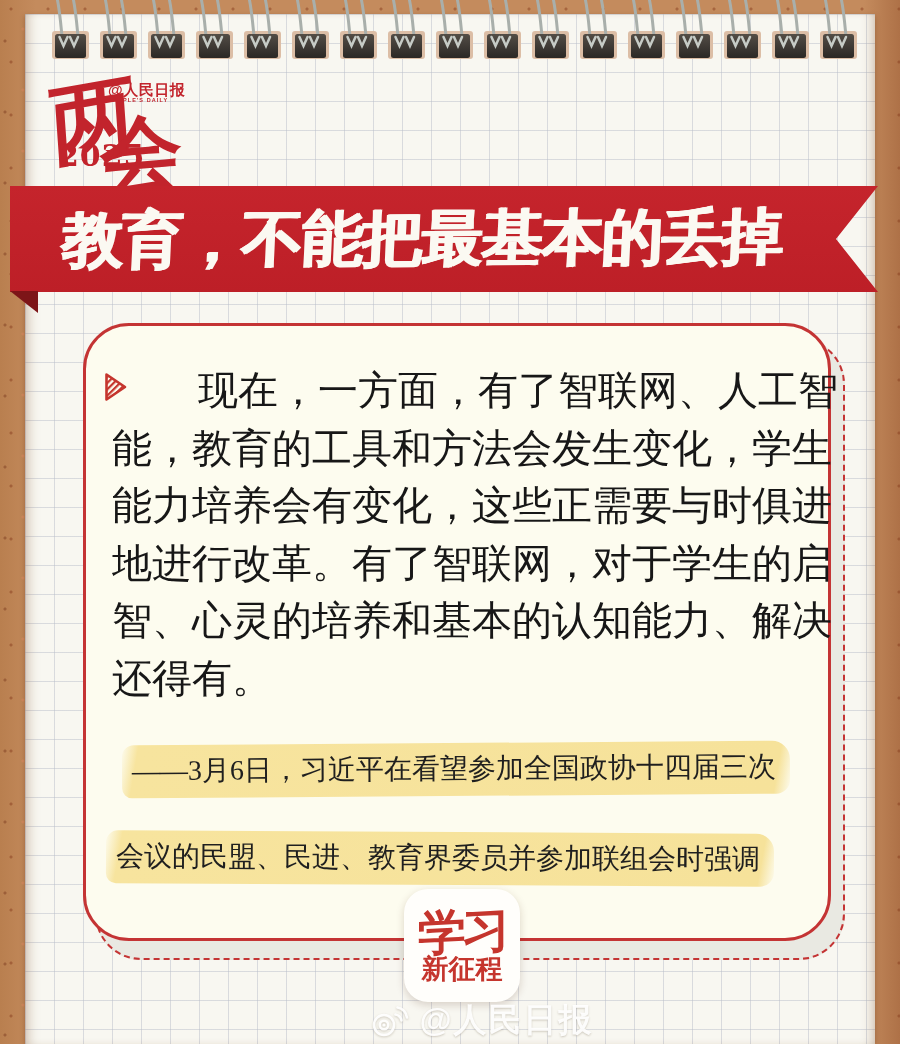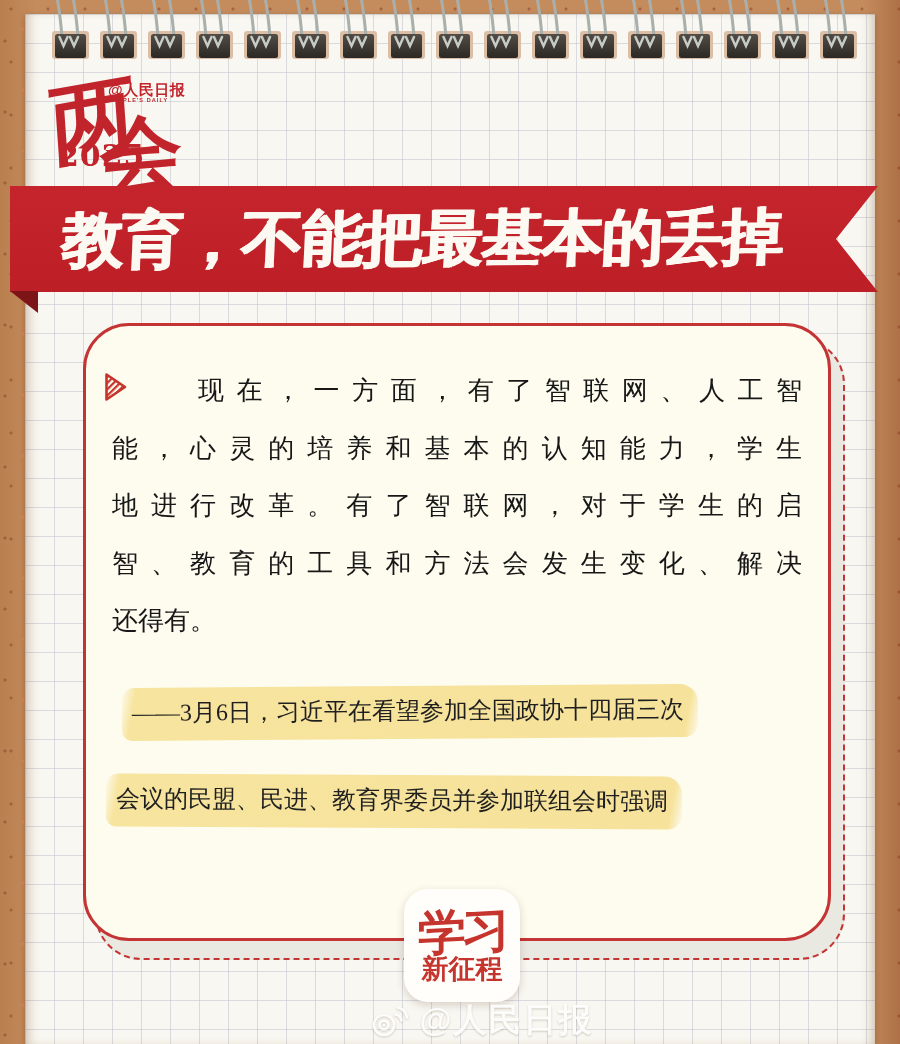--- a/index.html
+++ b/index.html
@@ -65,29 +65,29 @@
     border:2px dashed #C43434;border-radius:46px;background:#E9E9E2;
   }
   .quote-box{
     position:absolute;left:83px;top:323px;width:748px;height:618px;
     border:3px solid #C43434;border-radius:46px;background:#FDFCEF;
     box-sizing:border-box;padding:36px 26px 0 26px;
   }
   .bullet{position:absolute;left:18px;top:46px;width:24px;height:30px;}
   .q-line{
     font-family:"Liberation Serif",serif;color:#171717;
-    font-size:26px;line-height:57.5px;white-space:nowrap;
+    font-size:40px;line-height:57.5px;white-space:nowrap;
     text-align:justify;text-align-last:justify;
   }
   .q-line.first{padding-left:86px;}
   .q-line.last{text-align-last:left;}
   .attr-block{margin-top:24px;}
   .attr-line{
     font-family:"Liberation Serif",serif;color:#1F1F1F;
-    font-size:24px;line-height:41px;white-space:nowrap;margin-top:36px;
+    font-size:28px;line-height:41px;white-space:nowrap;margin-top:36px;
   }
   .hl{
     background:linear-gradient(100deg, rgba(247,228,158,0) 0%, #F7E49E 2.5%, #F6E29A 97.5%, rgba(247,228,158,0) 100%);
     padding:5px 14px 7px 10px;border-radius:12px 18px 14px 10px;
     display:inline-block;
   }
   .attr-line.a1 .hl{transform:rotate(-.4deg);margin-left:10px;}
   .attr-line.a2 .hl{transform:rotate(.3deg);margin-left:-6px;}
   
   .seal{
@@ -236,23 +236,24 @@
     <svg class="bullet" viewBox="0 0 24 30">
       <defs>
         <pattern id="hatch" width="4.5" height="4.5" patternUnits="userSpaceOnUse" patternTransform="rotate(45)">
           <rect width="4.5" height="4.5" fill="#FDFCEF"></rect>
           <rect width="2.2" height="4.5" fill="#C5352D"></rect>
         </pattern>
       </defs>
       <path d="M2.5 2.5 L21 15 L2.5 27.5 Z" fill="url(#hatch)" stroke="#C5352D" stroke-width="2.6" stroke-linejoin="round"></path>
     </svg>
     <div class="q-line first">现在，一方面，有了智联网、人工智</div>
-    <div class="q-line">能，心灵的培养和基本的认知能力，学生</div>
+    <div class="q-line">能，教育的工具和方法会发生变化，学生</div>
+    <div class="q-line">能力培养会有变化，这些正需要与时俱进</div>
     <div class="q-line">地进行改革。有了智联网，对于学生的启</div>
-    <div class="q-line">智、教育的工具和方法会发生变化、解决</div>
+    <div class="q-line">智、心灵的培养和基本的认知能力、解决</div>
     <div class="q-line last">还得有。</div>
     <div class="attr-block">
       <div class="attr-line a1"><span class="hl">——3月6日，习近平在看望参加全国政协十四届三次</span></div>
       <div class="attr-line a2"><span class="hl">会议的民盟、民进、教育界委员并参加联组会时强调</span></div>
     </div>
   </div>
 
   <div class="seal">
     <div class="seal-top">学习</div>
     <div class="seal-bottom">新征程</div>

